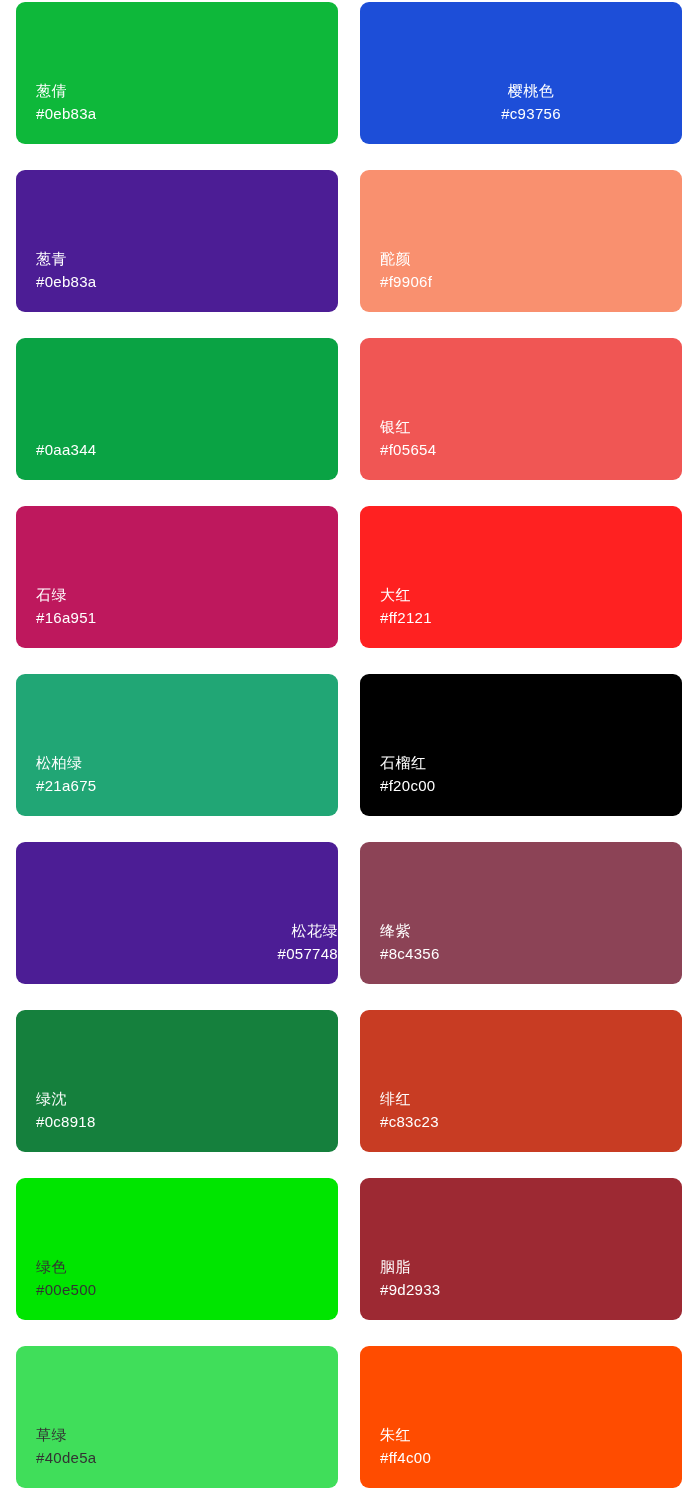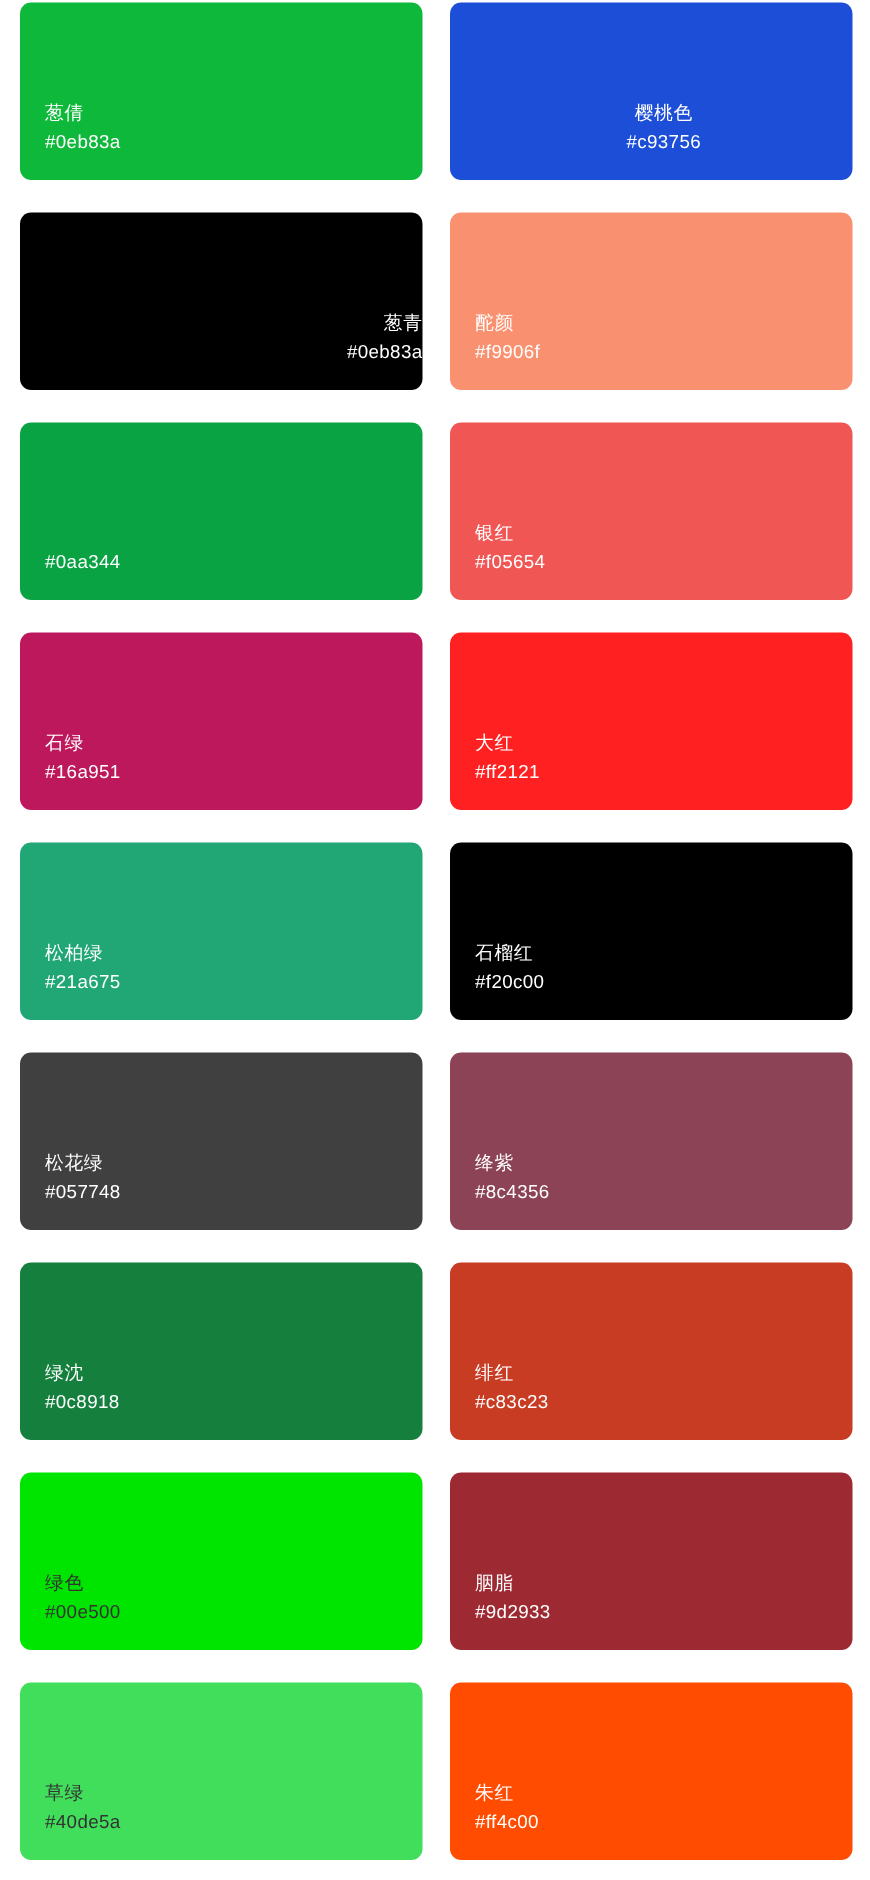--- a/index.html
+++ b/index.html
@@ -58,21 +58,21 @@
 
 <main id="palette-grid">
     <div class="swatch-card" style="background: rgb(14, 184, 58);">
       <div class="swatch-name text-light">葱倩</div>
       <div class="swatch-hex text-light">#0eb83a</div>
     </div>
     <div class="swatch-card" style="background: #1d4ed8; align-items: center;">
       <div class="swatch-name text-light">樱桃色</div>
       <div class="swatch-hex text-light">#c93756</div>
     </div>
-    <div class="swatch-card" style="background: #000000; align-items: flex-end;">
+    <div class="swatch-card" style="background: #4c1d95;">
       <div class="swatch-name text-light">葱青</div>
       <div class="swatch-hex text-light">#0eb83a</div>
     </div>
     <div class="swatch-card" style="background: rgb(249, 144, 111);">
       <div class="swatch-name text-light">酡颜</div>
       <div class="swatch-hex text-light">#f9906f</div>
     </div>
     <div class="swatch-card" style="background: rgb(10, 163, 68);">
       <div class="swatch-hex text-light">#0aa344</div>
     </div>
@@ -89,21 +89,21 @@
       <div class="swatch-hex text-light">#ff2121</div>
     </div>
     <div class="swatch-card" style="background: rgb(33, 166, 117);">
       <div class="swatch-name text-light">松柏绿</div>
       <div class="swatch-hex text-light">#21a675</div>
     </div>
     <div class="swatch-card" style="background: #000000;">
       <div class="swatch-name text-light">石榴红</div>
       <div class="swatch-hex text-light">#f20c00</div>
     </div>
-    <div class="swatch-card" style="background: #404040;">
+    <div class="swatch-card" style="background: #4c1d95; align-items: flex-end;">
       <div class="swatch-name text-light">松花绿</div>
       <div class="swatch-hex text-light">#057748</div>
     </div>
     <div class="swatch-card" style="background: rgb(140, 67, 86);">
       <div class="swatch-name text-light">绛紫</div>
       <div class="swatch-hex text-light">#8c4356</div>
     </div>
     <div class="swatch-card" style="background: #15803d;">
       <div class="swatch-name text-light">绿沈</div>
       <div class="swatch-hex text-light">#0c8918</div>

